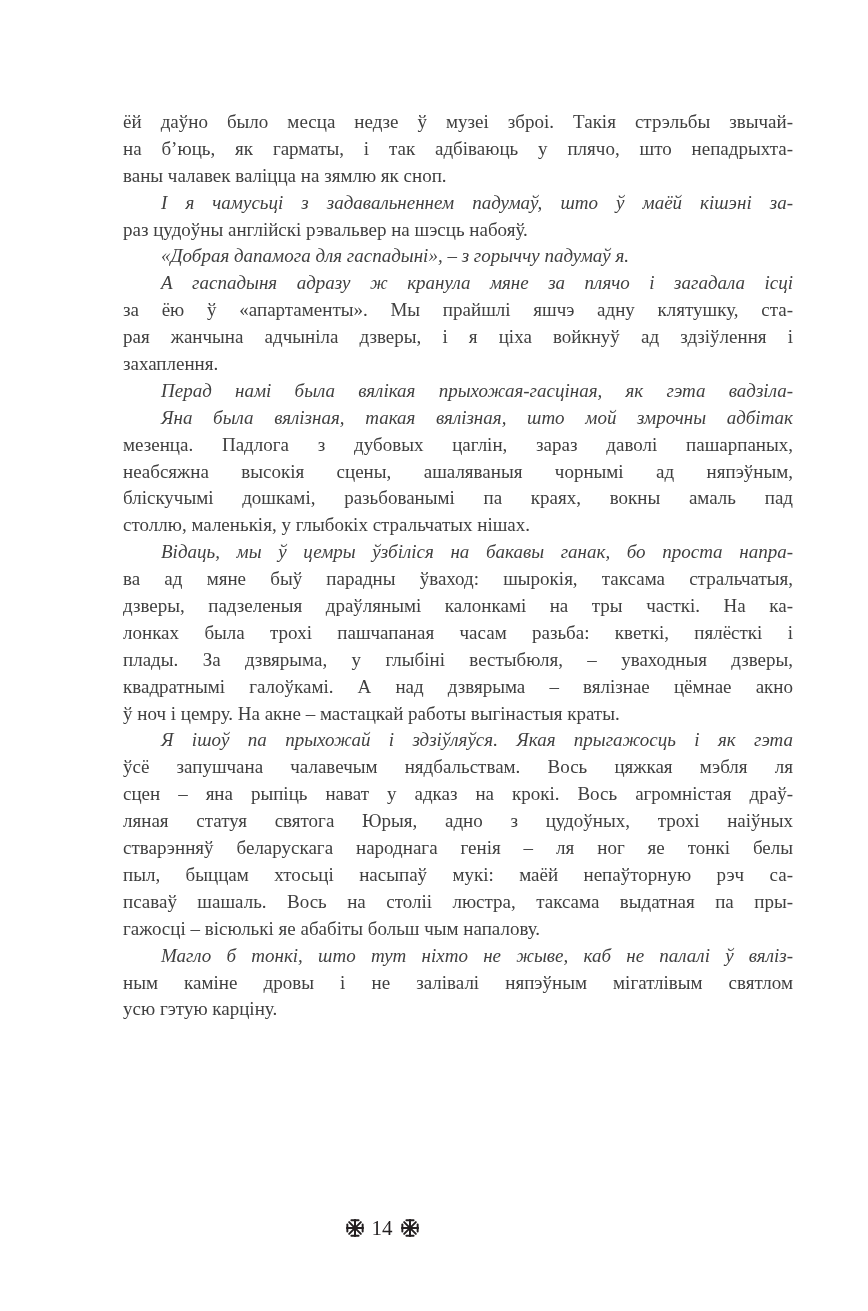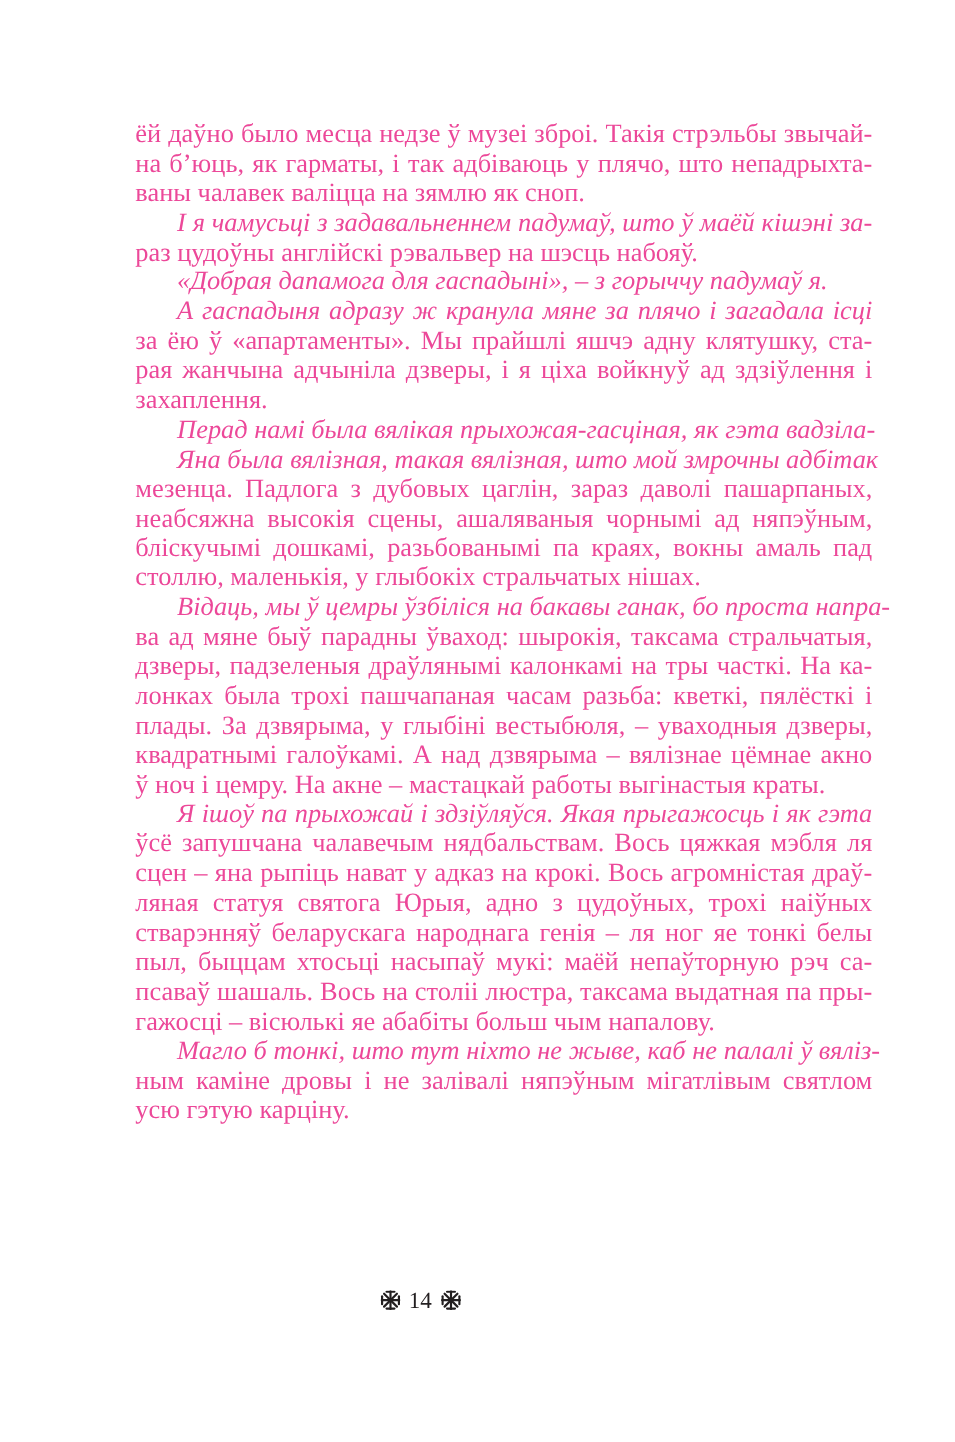--- a/index.html
+++ b/index.html
@@ -4,31 +4,31 @@
 <style>
   html, body { margin: 0; padding: 0; background: #ffffff; }
   body { width: 868px; height: 1311px; position: relative; overflow: hidden; }
   .page {
     position: absolute; left: 0; top: 0; width: 868px; height: 1311px;
     background: #ffffff;
   }
   .text-block {
     position: absolute; left: 123px; top: 109px; width: 670px;
     font-family: "Liberation Serif", "DejaVu Serif", serif;
-    font-size: 24px; color: #ec4899;
+    font-size: 19px; color: #404040;
   }
   .line {
     display: block; height: 26.9px; line-height: 26.9px;
     white-space: nowrap; text-align: justify; text-align-last: justify;
     overflow: visible;
   }
   .line.last { text-align-last: left; }
   .line.indent { padding-left: 38px; font-style: italic; }
   .footer {
-    position: absolute; left: 0; top: 1170px; width: 764px; text-align: center;
+    position: absolute; left: 0; top: 1216px; width: 764px; text-align: center;
     font-family: "Liberation Serif", "DejaVu Serif", serif;
     font-size: 21px; color: #231f20;
   }
   .orn { display: inline-block; width: 18px; height: 18px; vertical-align: -2px; }
   .pgnum { margin: 0 8px; }
 </style>
 </head>
 <body>
 
 <div class="page">

